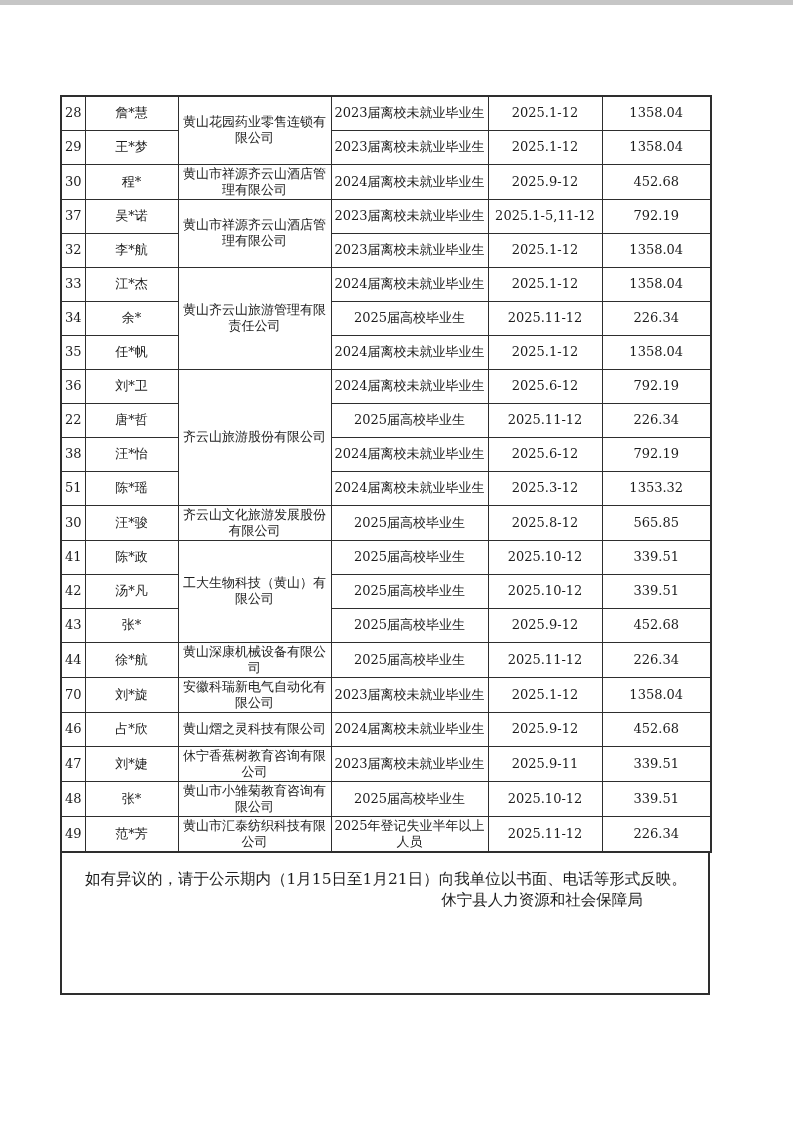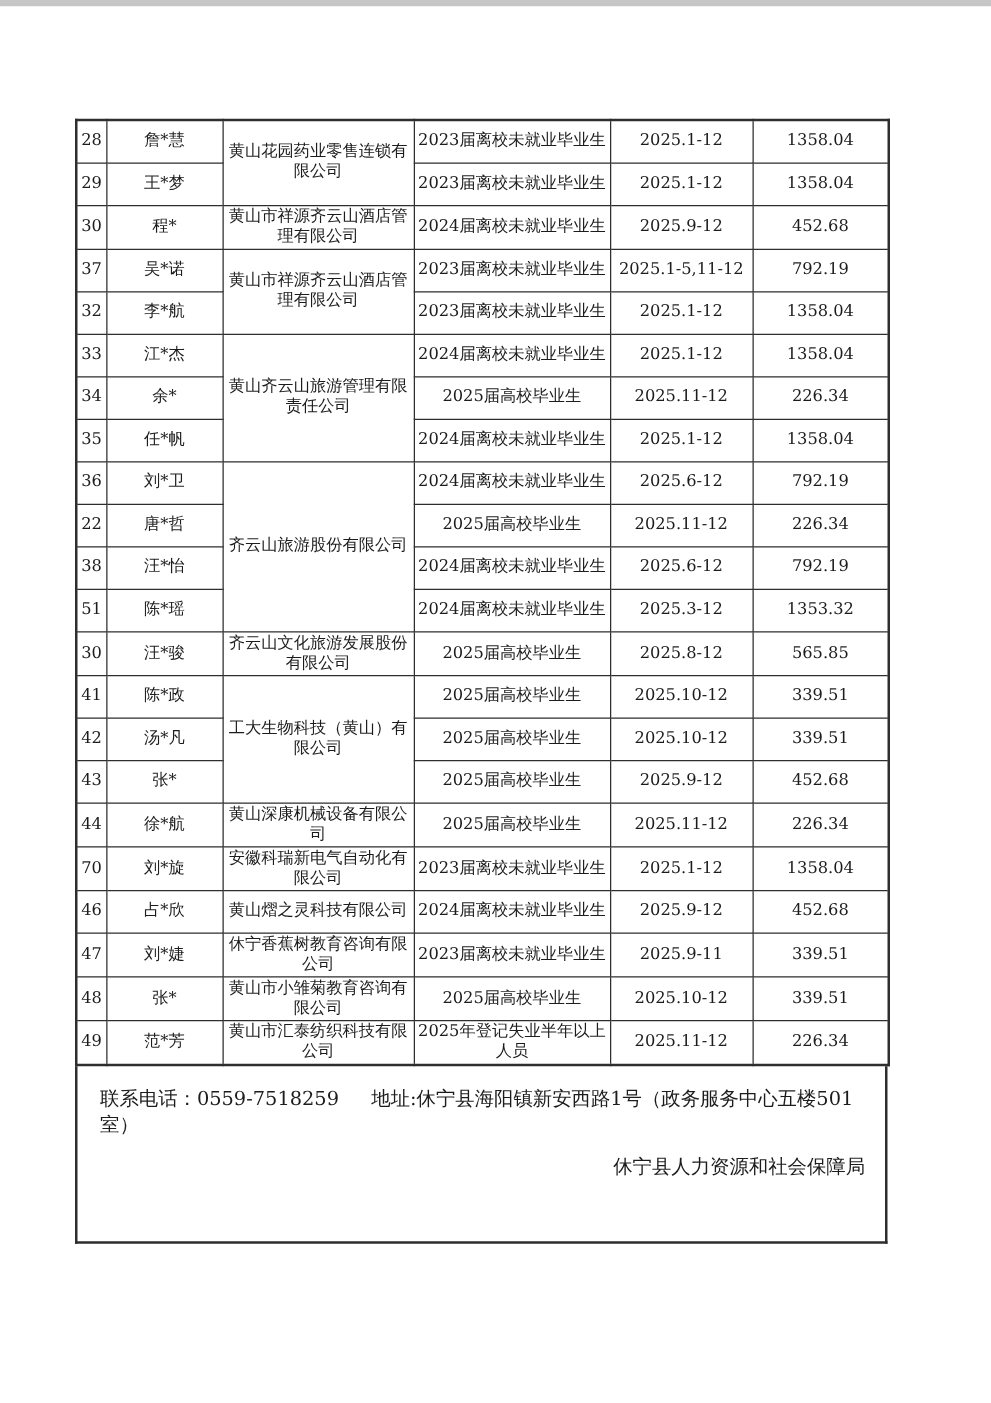--- a/index.html
+++ b/index.html
@@ -28,21 +28,21 @@
   }
   table.subsidy tr { height:34px; }
   .footer {
     box-sizing:border-box; width:650px; height:142px;
     border:2px solid #2e2e2e; border-top:none;
     font-size:15.5px; line-height:21px;
     padding:16px 16px 0 18px;
   }
   .footer .notice { text-indent:5px; }
   .footer .phone { display:inline-block; width:217px; }
-  .footer .sign { width:300px; margin-left:312px; text-align:right;margin-top:12px; }
+  .footer .sign { width:300px; margin-left:312px; text-align:center; }
 </style>
 </head>
 <body>
 
 <div class="top-strip"></div>
 
 <div class="doc">
   <table class="subsidy">
     <colgroup>
       <col style="width:24px">
@@ -217,20 +217,18 @@
           <td>范*芳</td>
           <td>黄山市汇泰纺织科技有限公司</td>
           <td>2025年登记失业半年以上人员</td>
           <td>2025.11-12</td>
           <td>226.34</td>
         </tr>
       </tbody>
   </table>
 
   <div class="footer">
-    <div>
-      <span class="phone">联系电话：0559-7518259</span><span>地址:休宁县海阳镇新安西路1号（政务服务中心五楼501室）</span>
-    </div>
+    <div class="notice">如有异议的，请于公示期内（1月15日至1月21日）向我单位以书面、电话等形式反映。</div>
     <div class="sign">
       <div>休宁县人力资源和社会保障局</div>
     </div>
   </div>
 </div>
 
 </body></html>

